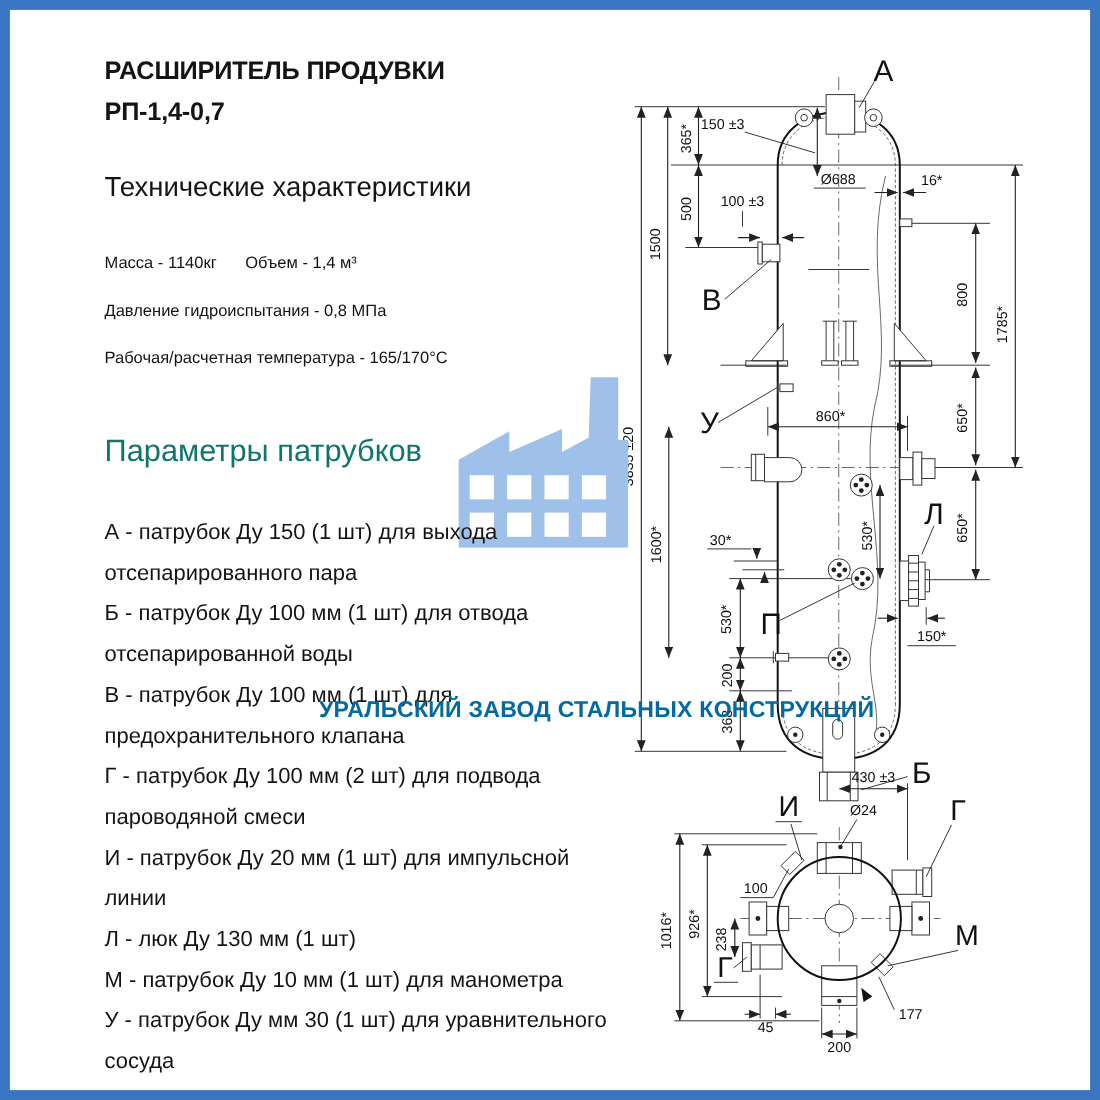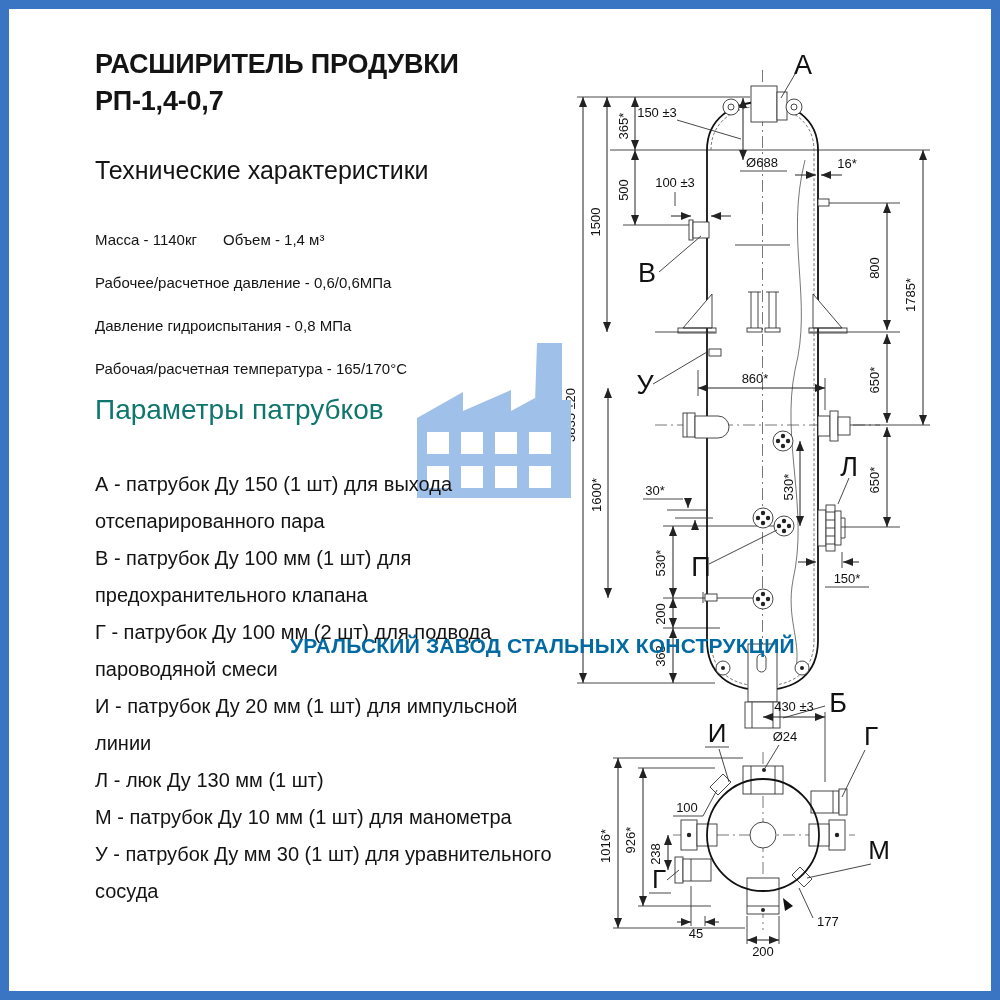--- a/index.html
+++ b/index.html
@@ -1,20 +1,20 @@
 <!DOCTYPE html>
 <html><head>
 <meta charset="utf-8">
 <style>
   html,body{margin:0;padding:0;}
   body{width:1000px;height:1000px;font-family:"Liberation Sans",sans-serif;background:#fff;}
   .page{position:relative;width:1000px;height:1000px;background:#fff;overflow:hidden;}
   .frame{position:absolute;inset:0;border:9px solid #3a75c3;pointer-events:none;z-index:6;}
   
-  .title{position:absolute;left:95px;top:46px;z-index:3;font-size:27px;font-weight:700;line-height:37px;color:#141414;letter-spacing:-0.2px;}
+  .title{position:absolute;left:95px;top:46px;z-index:3;font-size:23px;font-weight:700;line-height:37px;color:#141414;letter-spacing:-0.2px;}
   .specs-heading{position:absolute;left:95px;top:156px;z-index:3;font-size:25px;color:#141414;}
   .specs{position:absolute;left:95px;top:218px;z-index:3;font-size:15px;line-height:43px;color:#141414;width:500px;}
   .specs .gap{display:inline-block;width:26px;}
   .nozzles-heading{position:absolute;left:95px;top:394px;z-index:3;font-size:28px;color:#0f766e;}
   .nozzles{position:absolute;left:95px;top:466px;z-index:3;font-size:20px;line-height:37px;color:#141414;width:482px;}
   .nozzles p{margin:0;}
   
   .wm-icon{position:absolute;left:415px;top:338px;width:158px;height:160px;z-index:2;}
   .wm-letters{position:absolute;left:281px;top:489px;z-index:2;font-size:138px;font-weight:700;line-height:1;letter-spacing:5px;color:rgba(133,148,169,0.88);}
   .wm-subtitle{position:absolute;left:290px;top:634px;z-index:4;font-size:21px;font-weight:700;letter-spacing:0.2px;color:#0369a1;white-space:nowrap;}
@@ -41,29 +41,29 @@
     <div>РАСШИРИТЕЛЬ ПРОДУВКИ</div>
     <div>РП-1,4-0,7</div>
   </div>
 
   <div class="specs-heading">Технические характеристики</div>
 
   <div class="specs">
     <div>
       <span>Масса - 1140кг</span><span class="gap"></span><span>Объем - 1,4 м³</span>
     </div>
-    <div>Рабочее/расчетное давление - 0,6/0,6МПа</div>
     <div>Давление гидроиспытания - 0,8 МПа</div>
     <div>Рабочая/расчетная температура - 165/170°С</div>
   </div>
 
   <div class="nozzles-heading">Параметры патрубков</div>
 
   <div class="nozzles">
     <p>А - патрубок Ду 150 (1 шт) для выхода отсепарированного пара</p>
+    <p>Б - патрубок Ду 100 мм (1 шт) для отвода отсепарированной воды</p>
     <p>В - патрубок Ду 100 мм (1 шт) для предохранительного клапана</p>
     <p>Г - патрубок Ду 100 мм (2 шт) для подвода пароводяной смеси</p>
     <p>И - патрубок Ду 20 мм (1 шт) для импульсной линии</p>
     <p>Л - люк Ду 130 мм (1 шт)</p>
     <p>М - патрубок Ду 10 мм (1 шт) для манометра</p>
     <p>У - патрубок Ду мм 30 (1 шт) для уравнительного сосуда</p>
   </div>
 
   <svg class="wm-icon" viewBox="0 0 158 160">
     <path d="M2,160 L2,80 L48,54 L48,73 L96,52 L96,73 L120,60 L120,64 L122,5 L147,5 L147,62 L156,62 L156,160 Z" fill="#9fc0e8"></path>

